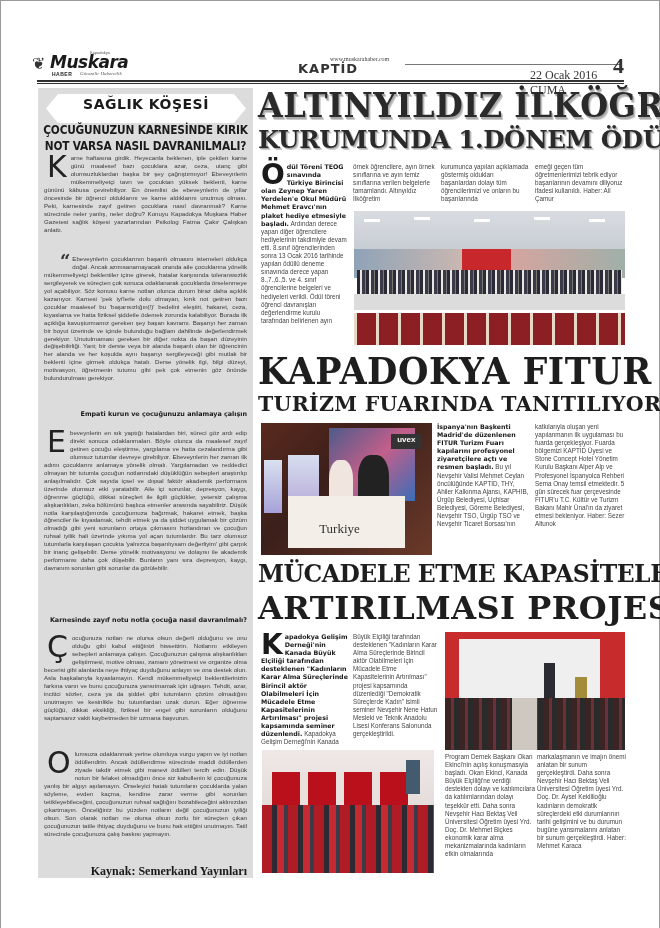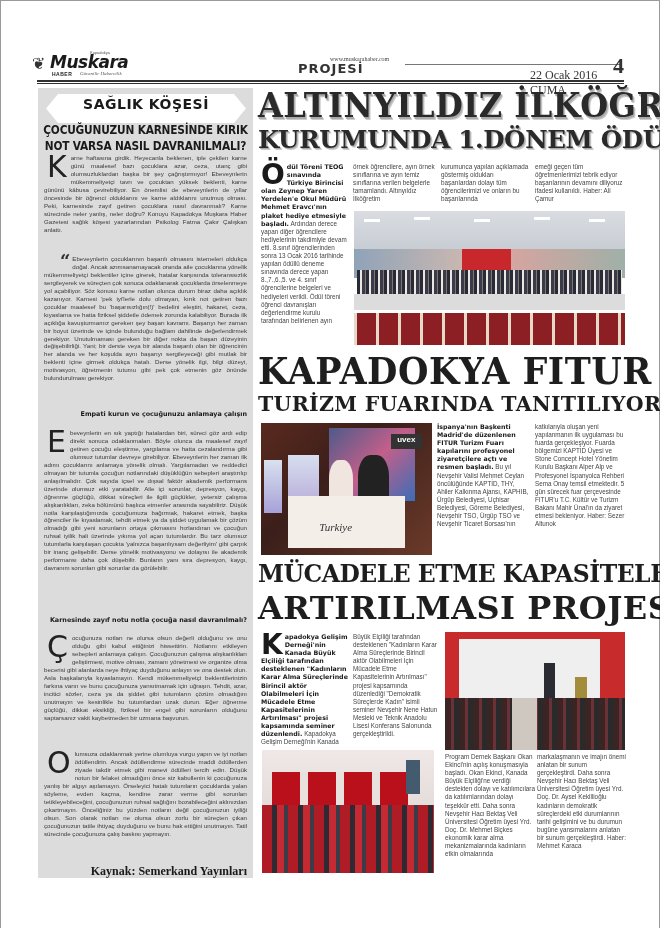--- a/index.html
+++ b/index.html
@@ -52,21 +52,21 @@
 
   
   .p2-bg { position: absolute; inset: 0; background: linear-gradient(135deg, #5a2a1e, #3b1f1a 40%, #6b3a2a); }
   .p2-screen { position: absolute; left: 40%; top: 4%; width: 50%; height: 55%; background: linear-gradient(135deg, #4d5a8a, #c35f8a 50%, #3a6db8); }
   .p2-screen2 { position: absolute; left: 16%; top: 24%; width: 18%; height: 42%; background: linear-gradient(#d7dff0, #b6a8d6); }
   .p2-screen3 { position: absolute; left: 2%; top: 28%; width: 10%; height: 40%; background: linear-gradient(#d9e1ef, #a7a1d8); }
   .p2-uvex { position: absolute; left: 76%; top: 8%; width: 18%; height: 12%; background: #333; color: #fff; font-size: 8px; font-weight: bold; text-align: center; line-height: 11px; }
   .p2-woman { position: absolute; left: 40%; top: 28%; width: 14%; height: 36%; background: #f1e5e0; border-radius: 40% 40% 0 0; }
   .p2-man { position: absolute; left: 57%; top: 24%; width: 18%; height: 40%; background: #222; border-radius: 40% 40% 0 0; }
   .p2-desk { position: absolute; left: 16%; top: 55%; width: 68%; height: 40%; background: #f4eee8; }
-  .p2-desklogo { position: absolute; left: 34%; top: 74%; font-family: "Liberation Serif", serif; font-style: italic; font-size: 11px; color: #333; }
+  .p2-desklogo { position: absolute; left: 34%; top: 74%; font-family: "Liberation Serif", serif; font-size: 13px; color: #333; }
 
   
   .p3-bg { position: absolute; inset: 0; background: #c72b2b; }
   .p3-screen { position: absolute; left: 8%; top: 6%; width: 78%; height: 55%; background: #efefef; }
   .p3-speaker { position: absolute; left: 55%; top: 26%; width: 6%; height: 32%; background: #2b2b33; }
   .p3-podium { position: absolute; left: 72%; top: 38%; width: 7%; height: 20%; background: #a38c3a; }
   .p3-audience { position: absolute; left: 0; top: 56%; width: 100%; height: 44%; background: repeating-linear-gradient(90deg, #3a2424 0 6px, #6a3136 6px 9px, #2a2a2a 9px 14px); }
   .p3-aisle { position: absolute; left: 37%; top: 56%; width: 14%; height: 44%; background: #cfc8c0; }
 
   
@@ -85,21 +85,21 @@
 
 <div class="masthead">
   <div class="logo">
     <span class="logo-swirl">❦</span>
     <span class="logo-sup">Kapadokya</span>
     <span class="logo-word">Muskara</span>
     <span class="logo-sub">HABER</span>
     <span class="logo-slogan">Güvenilir Habercilik</span>
   </div>
   <span class="site-url">www.muskarahaber.com</span>
-  <span class="section-name">PROJESİ</span>
+  <span class="section-name">KAPTİD</span>
   <div class="hdr-rule"></div>
   <span class="issue-date">22 Ocak 2016 CUMA</span>
   <span class="page-num">4</span>
 </div>
 <div class="mast-rule1"></div>
 <div class="mast-rule2"></div>
 
 <div class="health">
   <div class="ribbon">
     <div class="ribbon-text">SAĞLIK KÖŞESİ</div>

